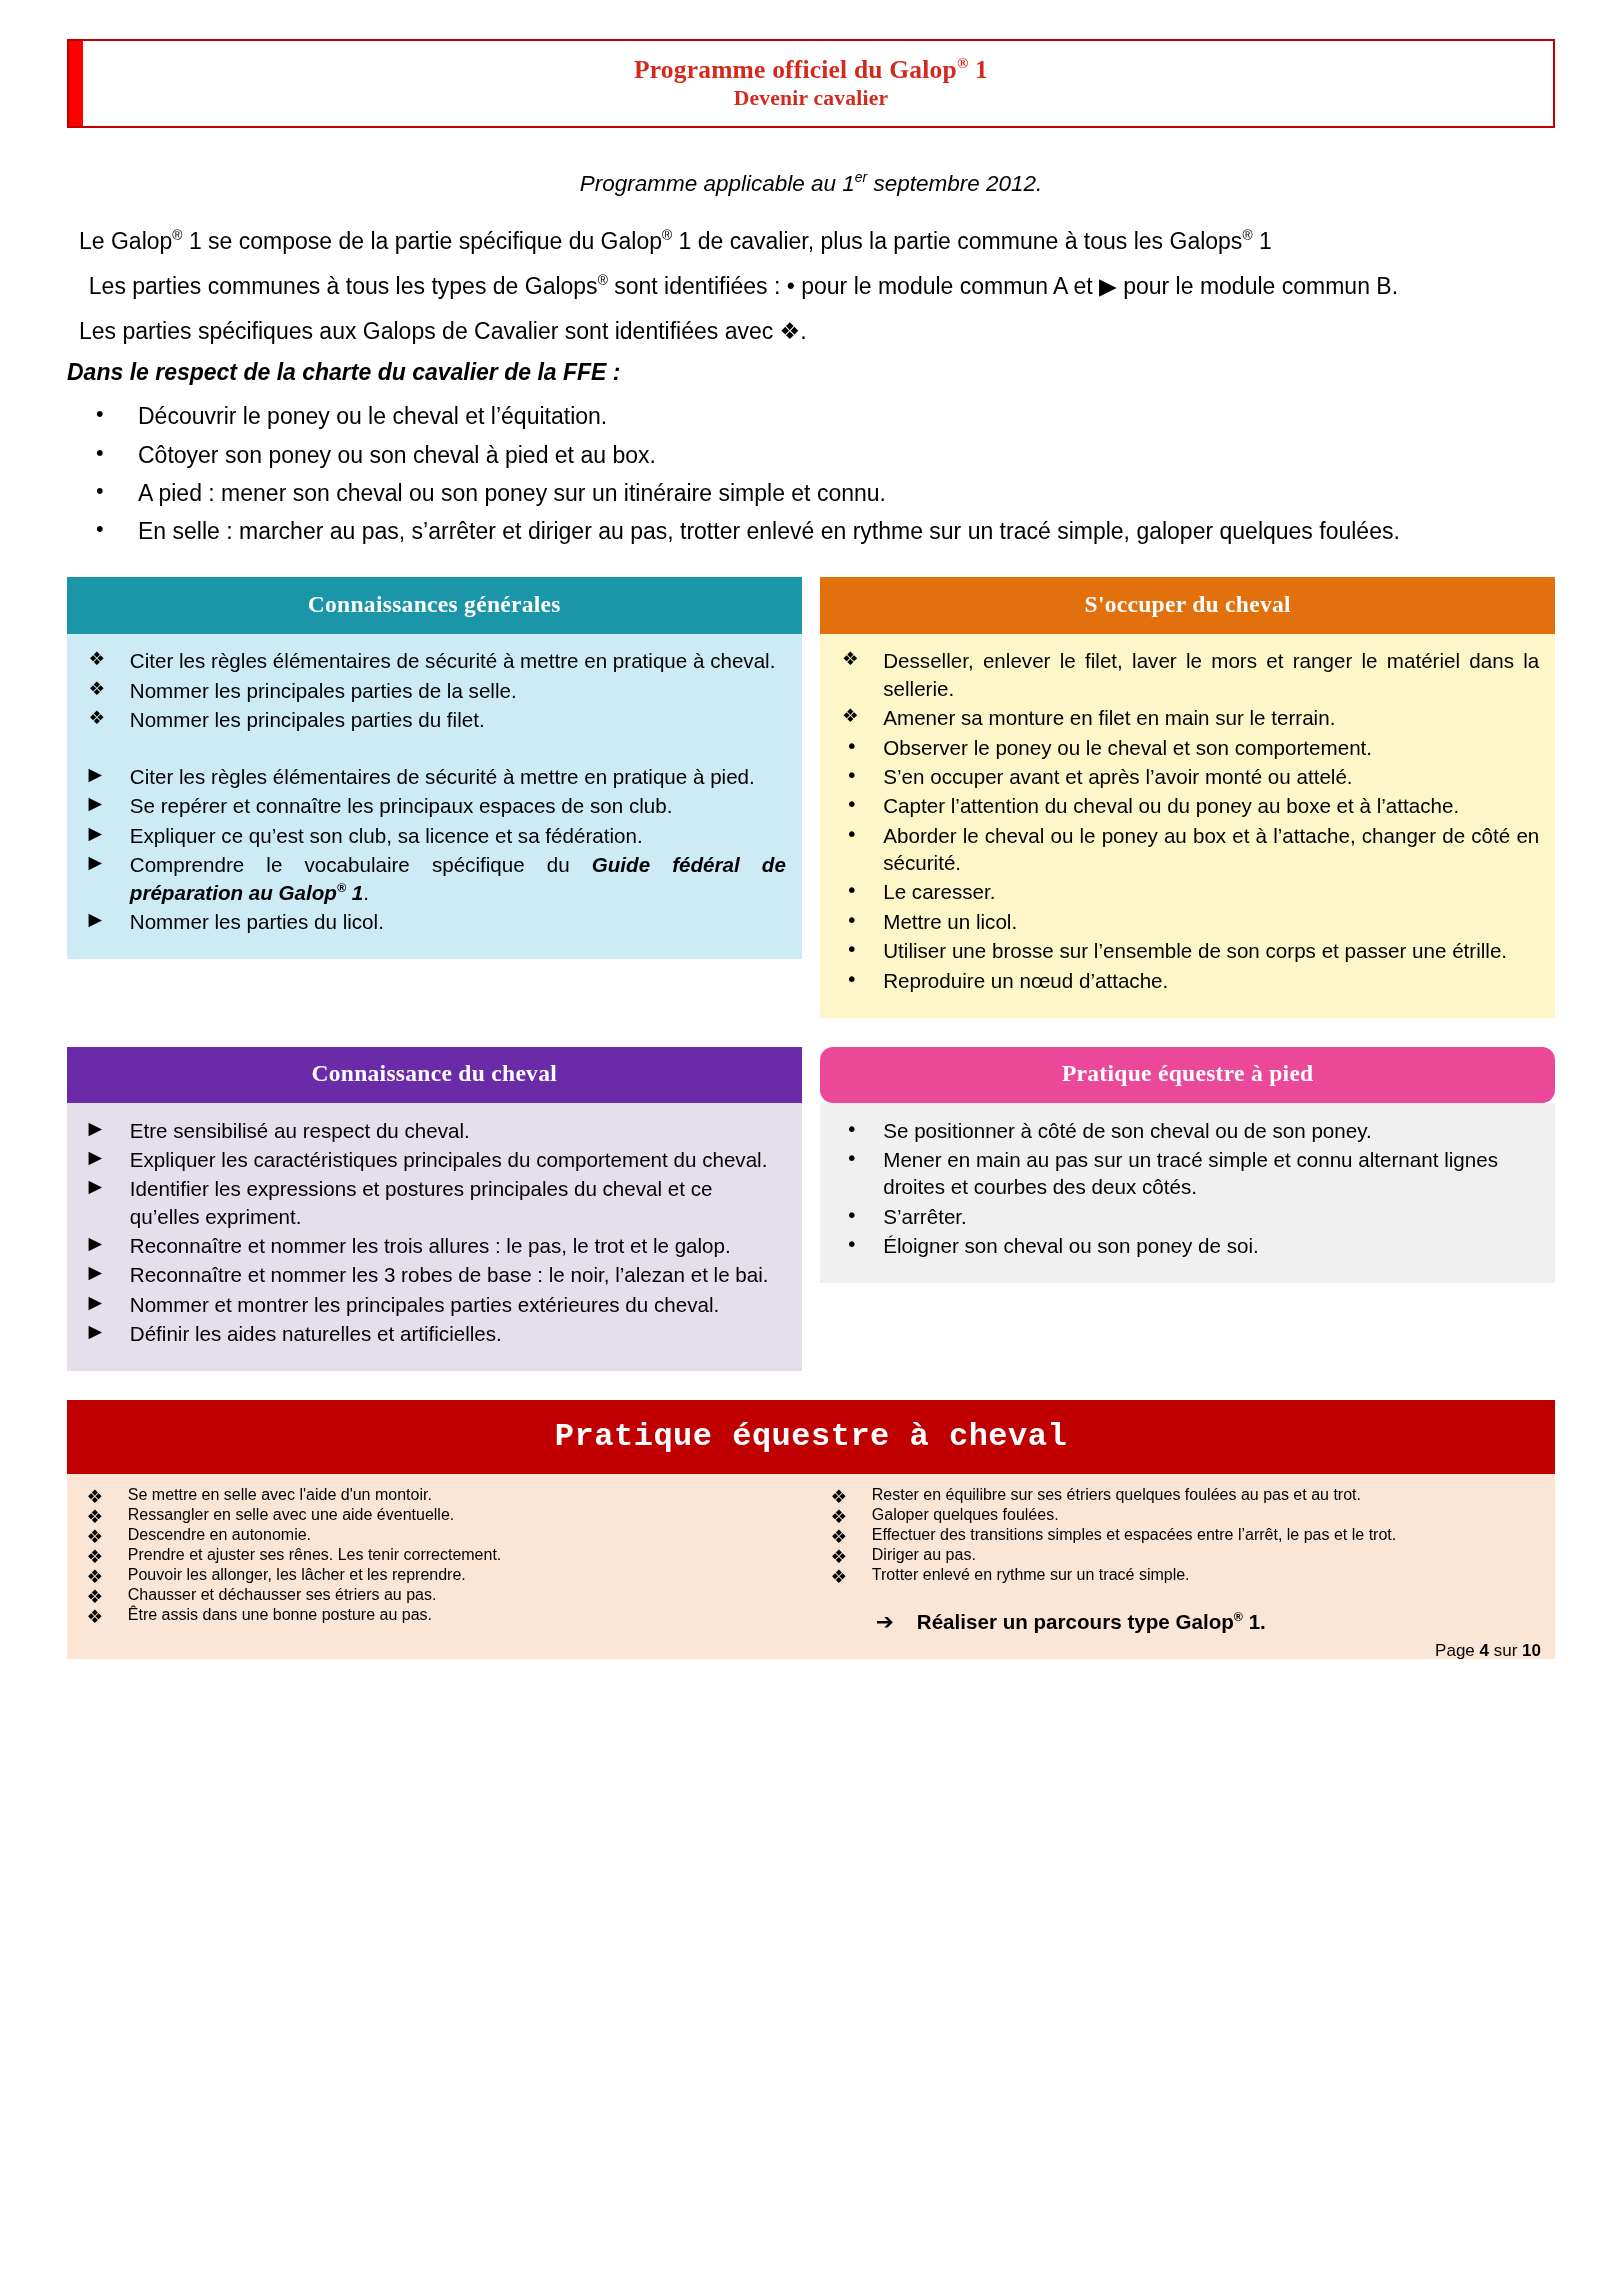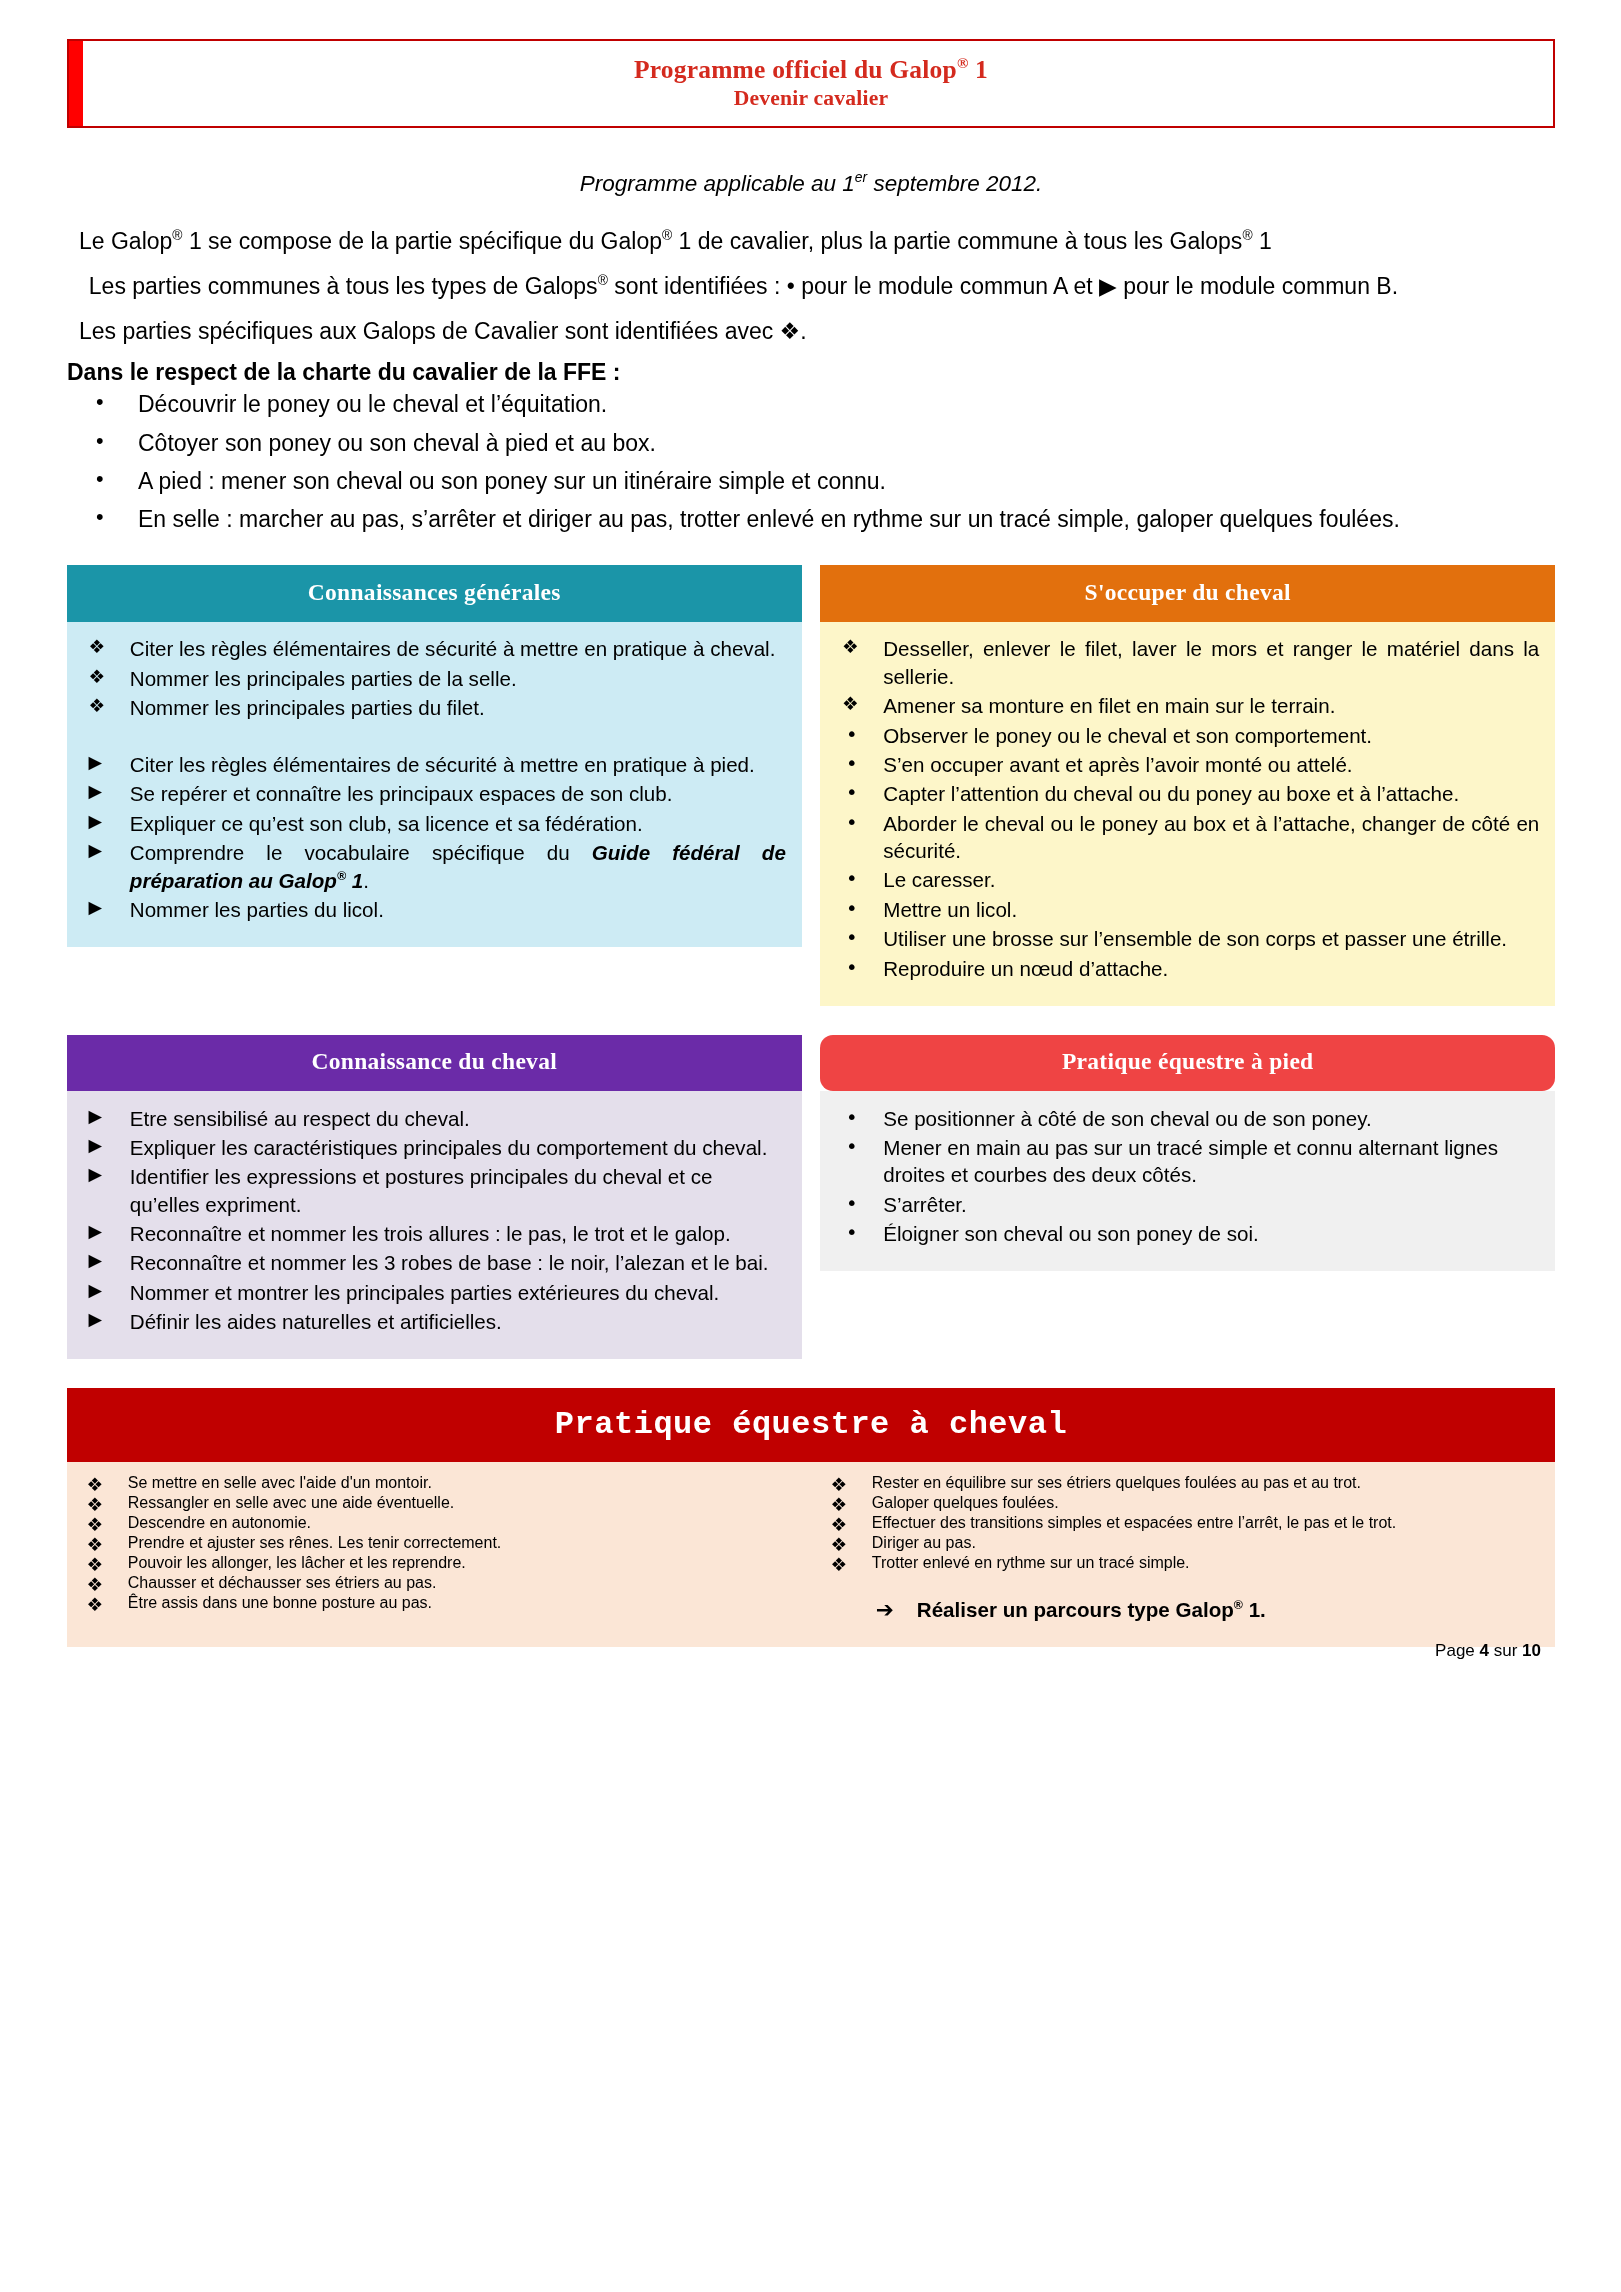--- a/index.html
+++ b/index.html
@@ -75,22 +75,23 @@
     font-size: 23px;
     line-height: 1.42;
     margin: 0 0 2px 0;
   }
   .intro p { margin: 12px; }
   .intro .indent { padding-left: 9.8px; }
   .intro sup { font-size: 0.6em; vertical-align: super; }
   .charte {
     font-size: 23px;
     font-weight: bold;
+    font-style: italic;
     margin-top: 7.8px;
-    margin-bottom: 2px;
+    margin-bottom: 14px;
   }
   .intro-list {
     list-style: none;
     margin: 0;
     padding: 0;
     font-size: 23px;
     line-height: 1.45;
   }
   .intro-list li {
     position: relative;
@@ -120,21 +121,21 @@
     font-family: "Liberation Serif", serif;
     font-weight: bold;
     font-size: 23.5px;
     letter-spacing: 0.3px;
     padding: 13.7px 5.9px 15.7px 5.9px;
     box-sizing: border-box;
   }
   .hdr-teal   { background: #1B95A8; }
   .hdr-orange { background: #E2700D; }
   .hdr-purple { background: #6B2BA8; }
-  .hdr-navy   { background: #ef4444; border-radius: 13px; }
+  .hdr-navy   { background: #ec4899; border-radius: 13px; }
 
   .cell {
     box-sizing: border-box;
     padding: 13.7px 15.7px 21.6px 9.8px;
     font-size: 20.6px;
     line-height: 1.33;
   }
   .cell-teal   { background: #CDEBF4; }
   .cell-yellow { background: #FDF6C9; }
   .cell-purple { background: #E4DFEB; }

